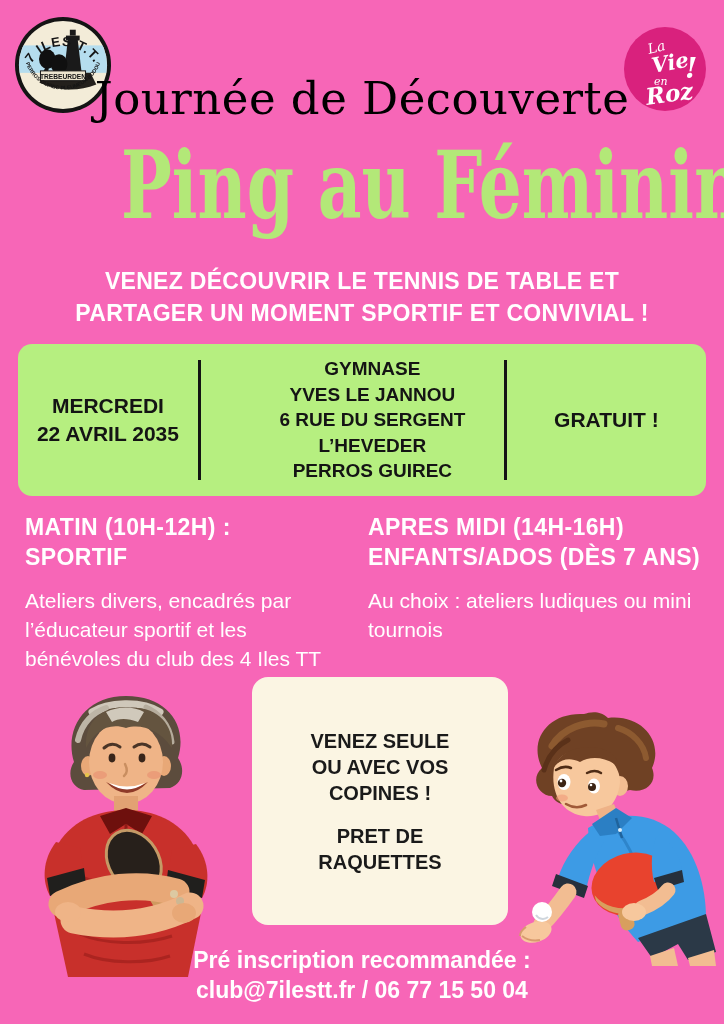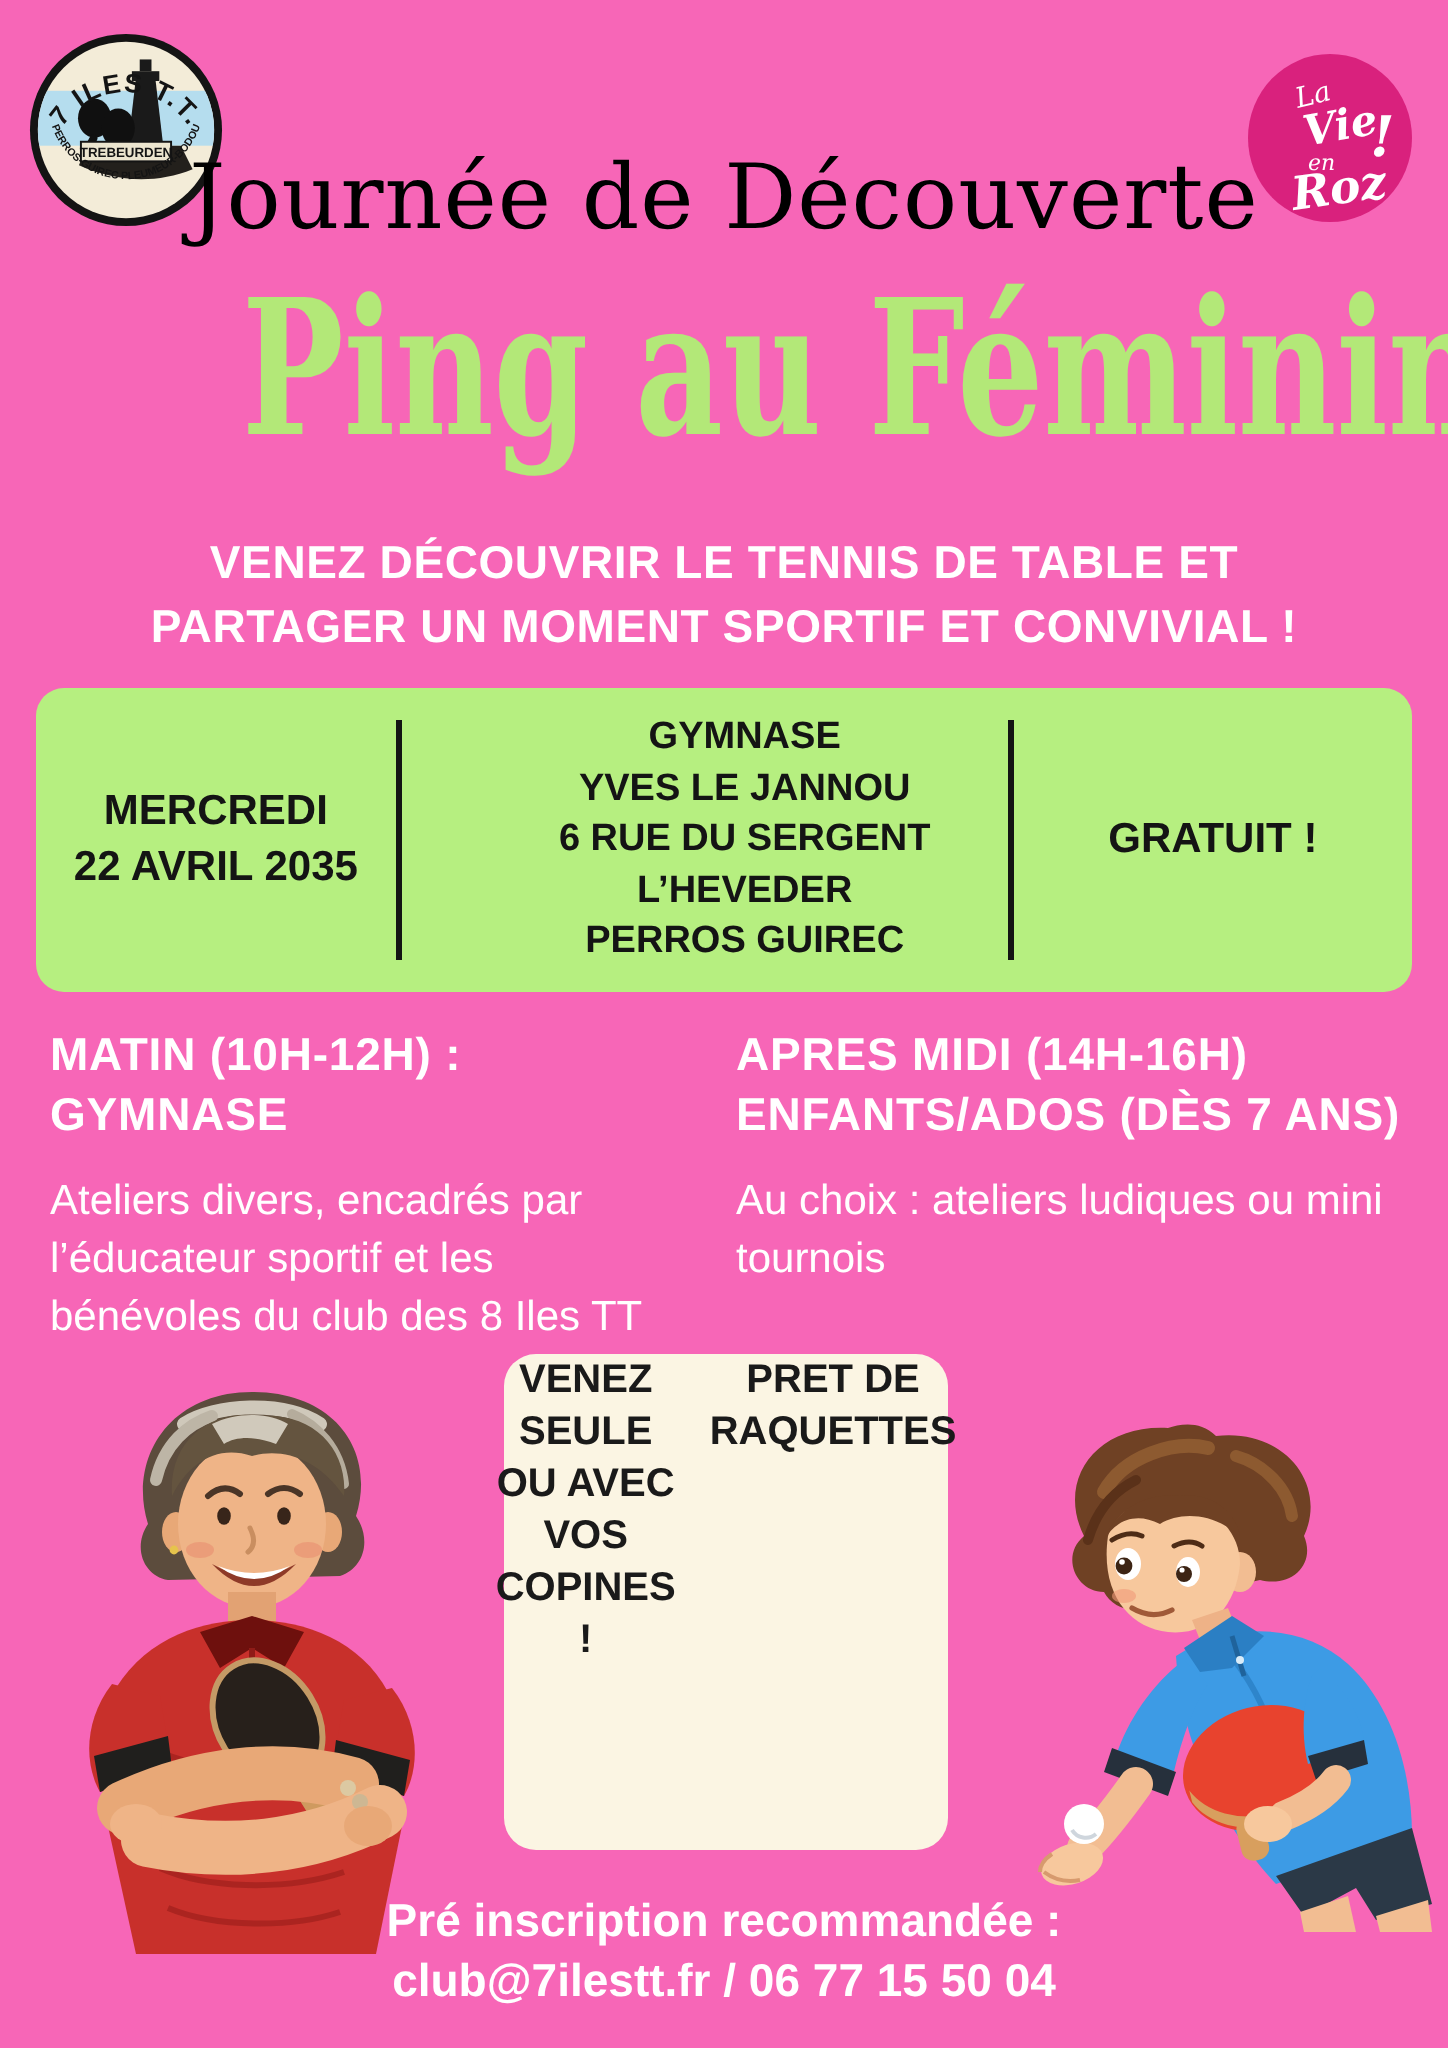--- a/index.html
+++ b/index.html
@@ -42,23 +42,23 @@
   .info-divider { width:3px; background:#141414; margin:16px 0; }
   .session { color:#ffffff; }
   .session-title {
     margin:0; font-size:23px; font-weight:700; line-height:1.32;
     white-space:pre-line; letter-spacing:0.4px;
   }
   .session-body { margin:14px 0 0; font-size:21px; font-weight:400; line-height:1.38; }
   .sess-morning   { top:512px; left:25px;  width:318px; }
   .sess-afternoon { top:512px; left:368px; width:350px; }
   .highlight-box {
-    top:677px; left:252px; width:222px; height:248px;
+    top:677px; left:252px; width:256px; height:248px;
     background:#fbf5e3; border-radius:16px;
-    display:flex; flex-direction:row; justify-content:center; gap:17px;
+    display:flex; flex-direction:column; justify-content:center; gap:17px;
     text-align:center; color:#1a1a1a;
   }
   .highlight-item { font-weight:700; font-size:20px; line-height:1.3; white-space:pre-line; }
   .footer {
     top:946px; left:0; width:100%; text-align:center;
     color:#ffffff; font-weight:600; font-size:23px; line-height:1.3;
     white-space:pre-line;
   }
 </style>
 </head>
@@ -126,22 +126,22 @@
 YVES LE JANNOU
 6 RUE DU SERGENT
 L’HEVEDER
 PERROS GUIREC</div>
     <div class="info-divider"></div>
     <div class="info-cell cell-price">GRATUIT !</div>
   </div>
 
   <div class="abs session sess-morning">
     <h3 class="session-title">MATIN (10H-12H) :
-GYMNASE</h3>
-    <p class="session-body">Ateliers divers, encadrés par l’éducateur sportif et les bénévoles du club des 8 Iles TT</p>
+SPORTIF</h3>
+    <p class="session-body">Ateliers divers, encadrés par l’éducateur sportif et les bénévoles du club des 4 Iles TT</p>
   </div>
   <div class="abs session sess-afternoon">
     <h3 class="session-title">APRES MIDI (14H-16H)
 ENFANTS/ADOS (DÈS 7 ANS)</h3>
     <p class="session-body">Au choix : ateliers ludiques ou mini tournois</p>
   </div>
 
   <svg class="abs" style="left:22px; top:682px;" width="210" height="295" viewBox="0 0 210 295">
     <path d="M104 14 C 62 14, 42 48, 52 80 C 44 92, 50 106, 62 108 L 148 106 C 160 102, 164 88, 156 76 C 166 44, 146 14, 104 14 Z" fill="#5c4c3d"></path>
     <path d="M70 30 C 85 20, 120 18, 138 30" stroke="#cfc8ba" stroke-width="7" fill="none" stroke-linecap="round"></path>

